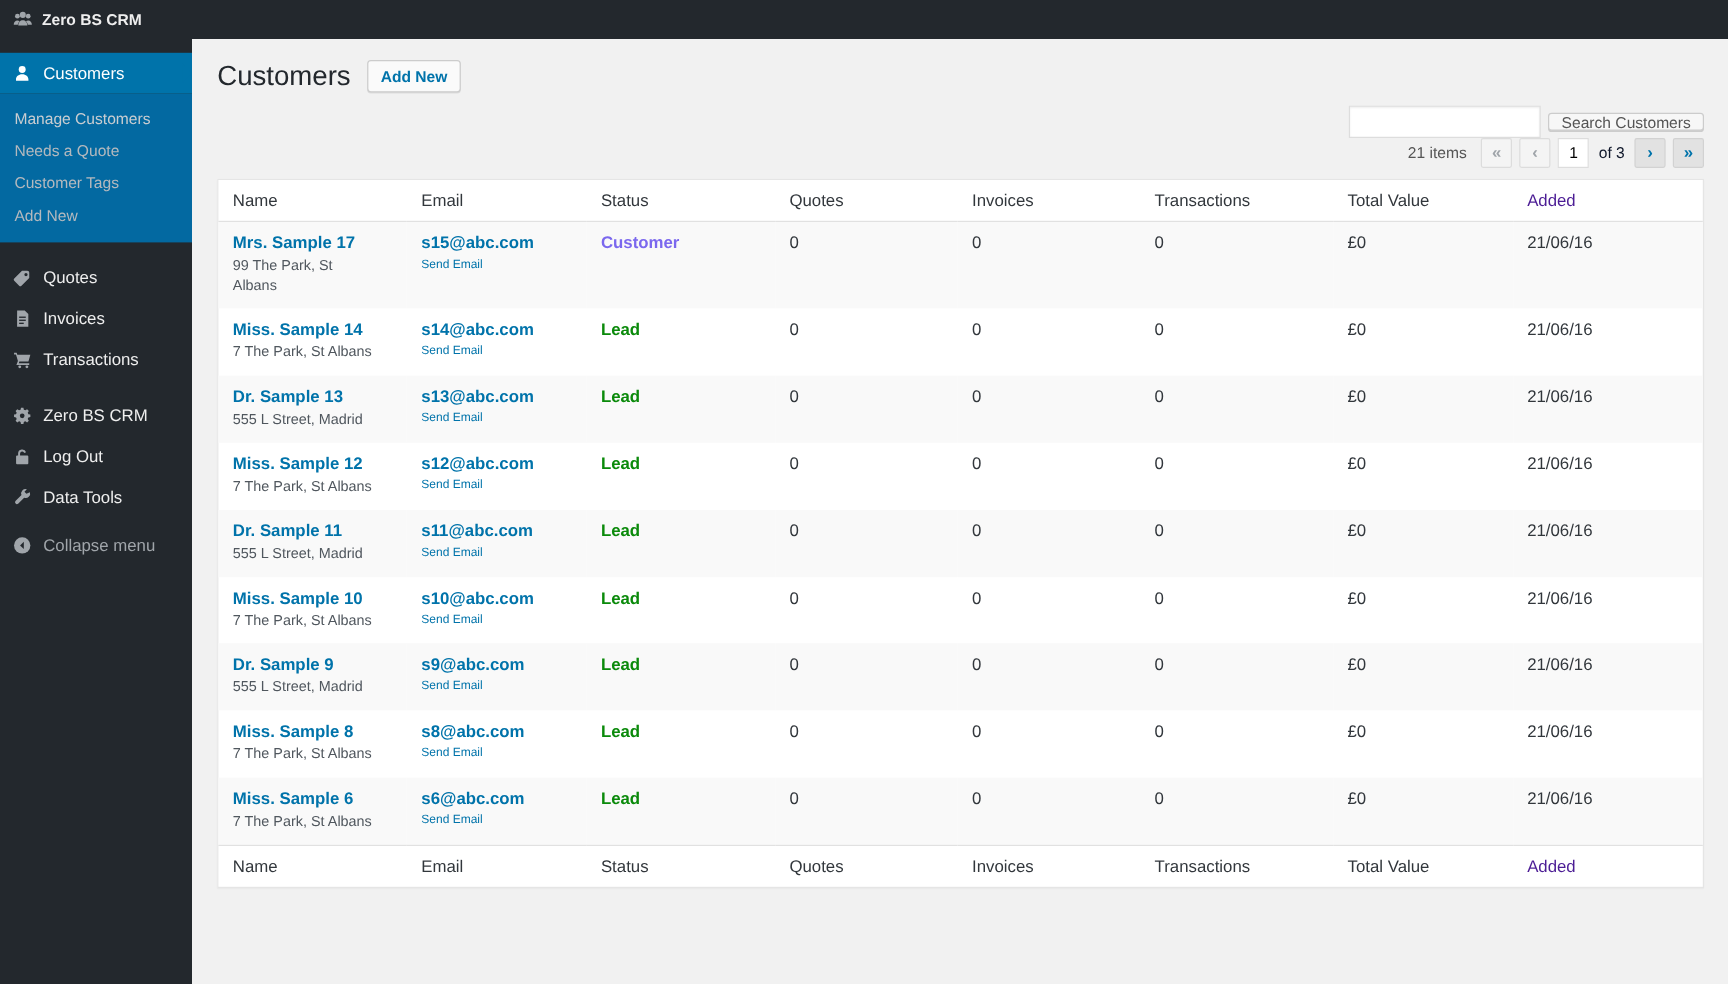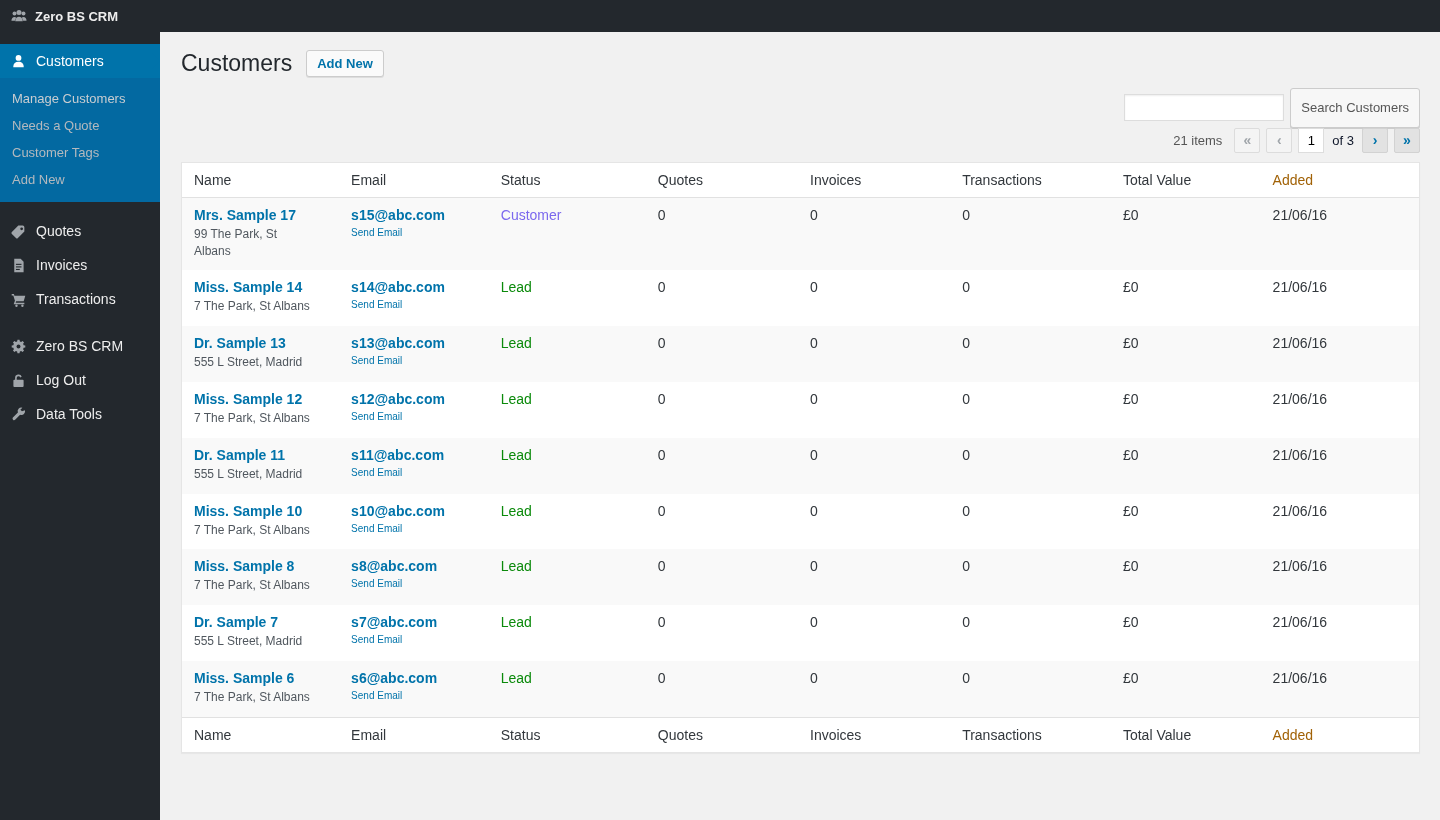--- a/index.html
+++ b/index.html
@@ -31,42 +31,42 @@
   .collapse-item span.label { color:#a0a5aa; }
 
   
   .page-header { padding-top:17px; display:flex; align-items:center; }
   .page-title { font-size:23px; font-weight:400; color:#23282d; line-height:1.3; }
   .add-new-btn { margin-left:14px; display:inline-block; background:#fafafa; border:1px solid #ccc; border-radius:3px; color:#0073aa; font-size:13px; font-weight:600; padding:5px 10px; cursor:pointer; box-shadow:0 1px 0 #ddd; font-family:"Liberation Sans", sans-serif; }
 
   
   .search-row { display:flex; justify-content:flex-end; align-items:center; gap:6px; margin-top:9px; }
   .search-input { width:160px; height:27px; border:1px solid #ddd; border-radius:0; padding:0 6px; font-size:13px; background:#fff; box-shadow:inset 0 1px 2px rgba(0,0,0,.07); }
-  .search-btn { height:40px; background:#f7f7f7; border:1px solid #ccc; border-radius:3px; color:#555; font-size:13px; padding:0 10px; cursor:pointer; box-shadow:0 1px 0 #ccc; font-family:"Liberation Sans", sans-serif; }
+  .search-btn { height:15px; background:#f7f7f7; border:1px solid #ccc; border-radius:3px; color:#555; font-size:13px; padding:0 10px; cursor:pointer; box-shadow:0 1px 0 #ccc; font-family:"Liberation Sans", sans-serif; }
   .pager { display:flex; justify-content:flex-end; align-items:center; gap:6px; margin-top:0; }
   .pager .count { color:#555; font-size:13px; margin-right:6px; }
   .pg-btn { display:inline-block; min-width:26px; padding:4px 7px 5px; border:1px solid #d2d2d2; background:#e2e2e2; color:#0073aa; font-size:14px; font-weight:700; line-height:1; border-radius:2px; text-align:center; cursor:pointer; }
   .pg-btn.disabled { background:#f4f4f4; border-color:#dcdcdc; color:#a0a5aa; cursor:default; }
   .pg-input { width:26px; height:25px; border:1px solid #ddd; text-align:center; font-size:13px; background:#fff; }
   .pg-of { color:#0f172a; font-size:13px; padding:0 2px; }
 
   
   table.customers { width:100%; margin-top:9px; border-collapse:separate; border-spacing:0; background:#fff; border:1px solid #e5e5e5; box-shadow:0 1px 1px rgba(0,0,0,.04); table-layout:fixed; }
   th { text-align:left; font-size:14px; font-weight:400; color:#32373c; padding:9px 12px; }
   thead th { border-bottom:1px solid #e1e1e1; }
   tfoot th { border-top:1px solid #e1e1e1; }
-  th.sortable { color:#a16207; cursor:pointer; }
+  th.sortable { color:#4c1d95; cursor:pointer; }
   td { vertical-align:top; padding:9px 12px 11px; font-size:14px; color:#32373c; }
   tbody tr:nth-child(odd) { background:#f9f9f9; }
   a.row-link { color:#0073aa; text-decoration:none; cursor:pointer; }
   .cust-name { font-weight:700; font-size:14px; }
   .cust-addr { color:#50575e; font-size:12px; margin-top:3px; line-height:1.4; white-space:pre-line; }
   .cust-email { font-weight:700; }
   .send-email { display:inline-block; margin-top:3px; font-size:10px; }
-  .status { font-weight:400; }
+  .status { font-weight:700; }
   .status-customer { color:#7b68ee; }
   .status-lead { color:#0b8a0b; }
 </style>
 </head>
 <body>
 
 <div class="admin-bar">
   <div class="ab-brand">
     <span>
       <svg width="18" height="18" viewBox="0 0 20 20">
@@ -160,20 +160,29 @@
     </div>
     <div class="menu-item">
       <span class="mi-icon">
         <svg width="17" height="17" viewBox="0 0 20 20">
             <path d="M17.6 5a4.3 4.3 0 0 1-5.7 5.3l-5.9 5.9a1.85 1.85 0 0 1-2.6-2.6l5.9-5.9A4.3 4.3 0 0 1 14.6 2l-2.4 2.4 1.9 1.9z"></path>
           </svg>
       </span>
       <span class="label">Data Tools</span>
     </div>
 
+    <div class="menu-item collapse-item">
+      <span class="mi-icon">
+        <svg width="17" height="17" viewBox="0 0 20 20">
+            <circle cx="10" cy="10" r="8" fill="#a0a5aa"></circle>
+            <path d="M11.6 6.4 7.9 10l3.7 3.6z" fill="#23282d"></path>
+          </svg>
+      </span>
+      <span class="label">Collapse menu</span>
+    </div>
   </div>
 
   <div class="content">
 
     <div class="page-header">
       <span class="page-title">Customers</span>
       <button class="add-new-btn">Add New</button>
     </div>
 
     <div class="search-row">
@@ -311,54 +320,54 @@
       <a class="row-link send-email">Send Email</a>
     </td>
     <td><span class="status status-lead">Lead</span></td>
     <td>0</td>
     <td>0</td>
     <td>0</td>
     <td>£0</td>
     <td>21/06/16</td>
   </tr>
 
+  <tr>
+    <td>
+      <a class="row-link cust-name">Dr. Sample 9</a>
+      <div class="cust-addr">555 L Street, Madrid</div>
+    </td>
+    <td>
+      <a class="row-link cust-email">s9@abc.com</a><br>
+      <a class="row-link send-email">Send Email</a>
+    </td>
+    <td><span class="status status-lead">Lead</span></td>
+    <td>0</td>
+    <td>0</td>
+    <td>0</td>
+    <td>£0</td>
+    <td>21/06/16</td>
+  </tr>
 
   <tr>
     <td>
       <a class="row-link cust-name">Miss. Sample 8</a>
       <div class="cust-addr">7 The Park, St Albans</div>
     </td>
     <td>
       <a class="row-link cust-email">s8@abc.com</a><br>
       <a class="row-link send-email">Send Email</a>
     </td>
     <td><span class="status status-lead">Lead</span></td>
     <td>0</td>
     <td>0</td>
     <td>0</td>
     <td>£0</td>
     <td>21/06/16</td>
   </tr>
 
-  <tr>
-    <td>
-      <a class="row-link cust-name">Dr. Sample 7</a>
-      <div class="cust-addr">555 L Street, Madrid</div>
-    </td>
-    <td>
-      <a class="row-link cust-email">s7@abc.com</a><br>
-      <a class="row-link send-email">Send Email</a>
-    </td>
-    <td><span class="status status-lead">Lead</span></td>
-    <td>0</td>
-    <td>0</td>
-    <td>0</td>
-    <td>£0</td>
-    <td>21/06/16</td>
-  </tr>
 
   <tr>
     <td>
       <a class="row-link cust-name">Miss. Sample 6</a>
       <div class="cust-addr">7 The Park, St Albans</div>
     </td>
     <td>
       <a class="row-link cust-email">s6@abc.com</a><br>
       <a class="row-link send-email">Send Email</a>
     </td>

